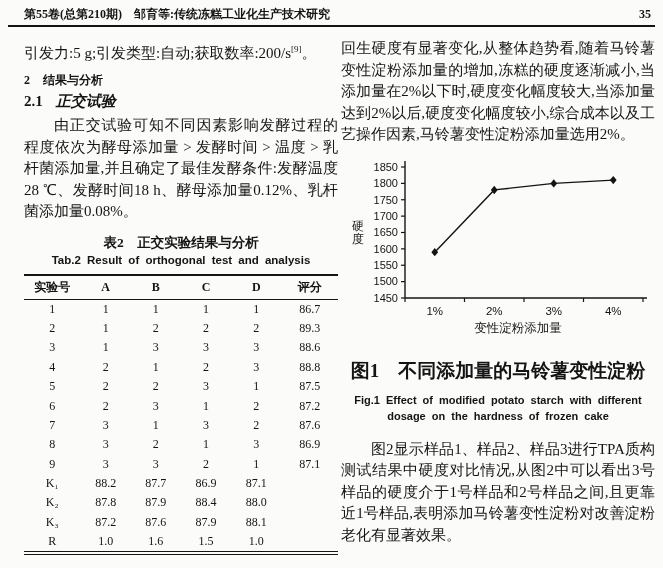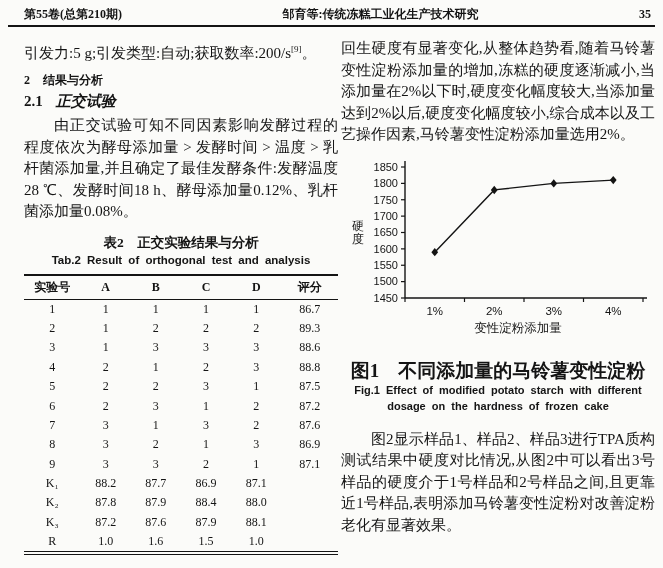--- a/index.html
+++ b/index.html
@@ -14,21 +14,21 @@
     width: 663px; height: 568px;
     font-family: "Liberation Serif", serif;
     color: #141414;
   }
   
   .pg-header {
     position: absolute; top: 6px; left: 24px; right: 12px;
     display: flex; justify-content: space-between; align-items: baseline;
     font-size: 12px; font-weight: bold;
   }
-  .pg-header .center { flex: 1; text-align: center; }
+  .pg-header .center { flex: 1; text-align: left; padding-left: 12px; }
   .header-rule {
     position: absolute; top: 25px; left: 8px; right: 8px;
     height: 2px; background: #141414;
   }
   
   .col { position: absolute; top: 38px; width: 314px; }
   .col.left  { left: 24px; }
   .col.right { left: 341px; }
 
   .intro-line { margin: 0 0 3px 0; font-size: 15px; line-height: 22px; }
@@ -71,21 +71,21 @@
   
   .figure { margin-top: 9px; }
   .chart-svg { display: block; margin-left: 6px; font-family: "Liberation Sans", sans-serif; }
   .x-axis-title {
     text-align: center; font-size: 12.5px; margin-top: 1px;
     font-family: "Liberation Sans", sans-serif;
     padding-left: 40px;
   }
   .cap-zh { margin-top: 24px; text-align: center; font-size: 19px; font-weight: bold; line-height: 19px; }
   .cap-en {
-    margin-top: 2px; text-align: center;
+    margin-top: 12px; text-align: center;
     font-family: "Liberation Sans", sans-serif;
     font-size: 11px; font-weight: bold; line-height: 16px; word-spacing: 3px;
   }
   .para.second { margin-top: 15px; }
 </style>
 </head>
 <body>
 
 <div class="page">
 

